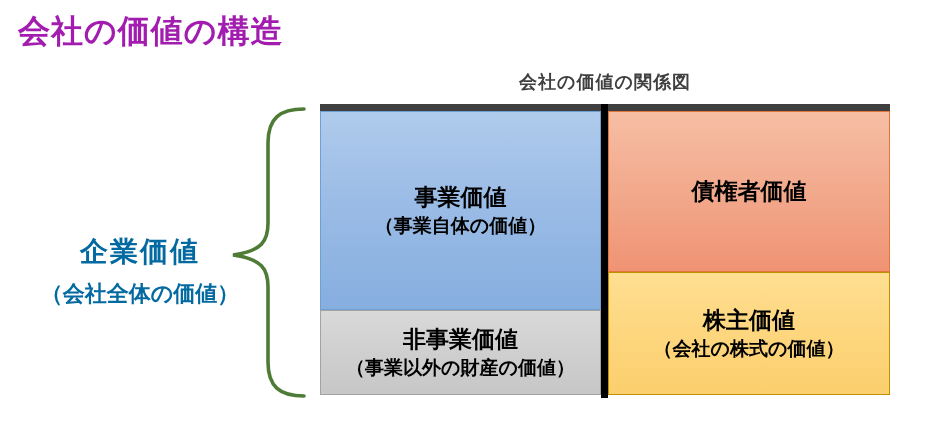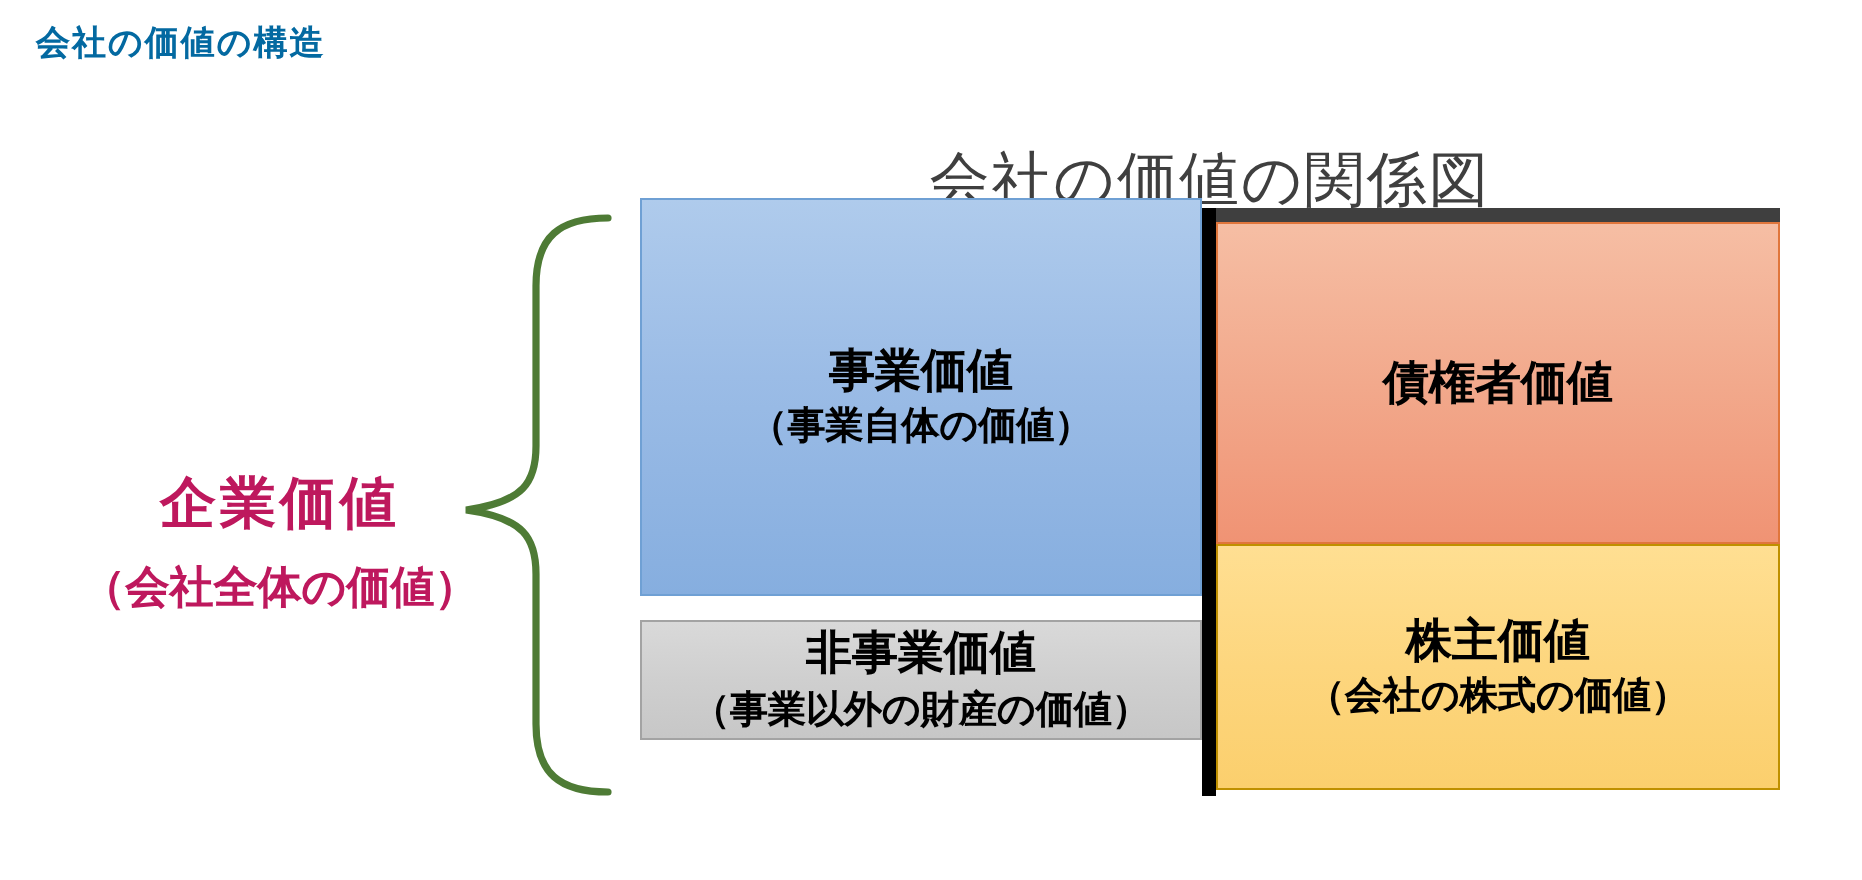--- a/index.html
+++ b/index.html
@@ -5,73 +5,73 @@
   html,body{margin:0;padding:0;background:#ffffff;}
   .stage{
     position:relative;
     width:931px;height:440px;
     background:#ffffff;
     overflow:hidden;
     font-family:"Liberation Sans","DejaVu Sans",sans-serif;
   }
   .page-title{
     position:absolute;left:18px;top:10px;
-    font-size:17px;font-weight:bold;color:#0369a1;
+    font-size:32px;font-weight:bold;color:#a21caf;
     letter-spacing:1px;white-space:nowrap;
   }
   .diagram-title{
     position:absolute;left:320px;top:70px;width:570px;
     text-align:center;
-    font-size:30px;font-weight:normal;color:#3F3F3F;
+    font-size:18px;font-weight:bold;color:#3F3F3F;
     letter-spacing:1px;white-space:nowrap;
   }
   .top-bar{
     position:absolute;left:320px;top:104px;width:570px;height:7px;
     background:#3F3F3F;
   }
   .divider-v{
     position:absolute;left:601px;top:104px;width:7px;height:294px;
     background:#000000;
   }
   .box{
     position:absolute;
     box-sizing:border-box;
     display:flex;flex-direction:column;justify-content:center;align-items:center;
     gap:5px;text-align:center;color:#000000;
   }
   .box-title{font-size:23px;font-weight:bold;line-height:1.15;white-space:nowrap;}
   .box-sub{font-size:19px;font-weight:bold;line-height:1.15;white-space:nowrap;}
   .box-business{
-    left:320px;top:99px;width:281px;height:199px;
+    left:320px;top:111px;width:281px;height:199px;
     background:linear-gradient(180deg,#AFCBEC 0%,#9BBCE6 45%,#86AEDF 100%);
     border:1px solid #6FA0D4;
   }
   .box-nonbusiness{
-    left:320px;top:310px;width:281px;height:60px;
+    left:320px;top:310px;width:281px;height:85px;
     background:linear-gradient(180deg,#D9D9D9 0%,#CFCFCF 50%,#C7C7C7 100%);
     border:1px solid #A3A3A3;
   }
   .box-creditor{
     left:608px;top:111px;width:282px;height:161px;
     background:linear-gradient(180deg,#F6BEA4 0%,#F2A98C 50%,#F09374 100%);
     border:1px solid #E0763C;
     gap:20px;
   }
   .box-shareholder{
     left:608px;top:272px;width:282px;height:123px;
     background:linear-gradient(180deg,#FFDF92 0%,#FDD67E 50%,#FBCF6D 100%);
     border:1px solid #BF9000;
     text-align:center;
   }
   .brace{
     position:absolute;left:226px;top:102px;width:84px;height:300px;
   }
   .left-label{
     position:absolute;left:20px;top:233px;width:240px;
-    text-align:center;color:#be185d;
+    text-align:center;color:#0369a1;
   }
   .left-label .ll-title{
     font-size:28px;font-weight:bold;letter-spacing:2px;white-space:nowrap;
   }
   .left-label .ll-sub{
     font-size:22px;font-weight:bold;margin-top:8px;white-space:nowrap;
   }
 </style>
 </head>
 <body>

